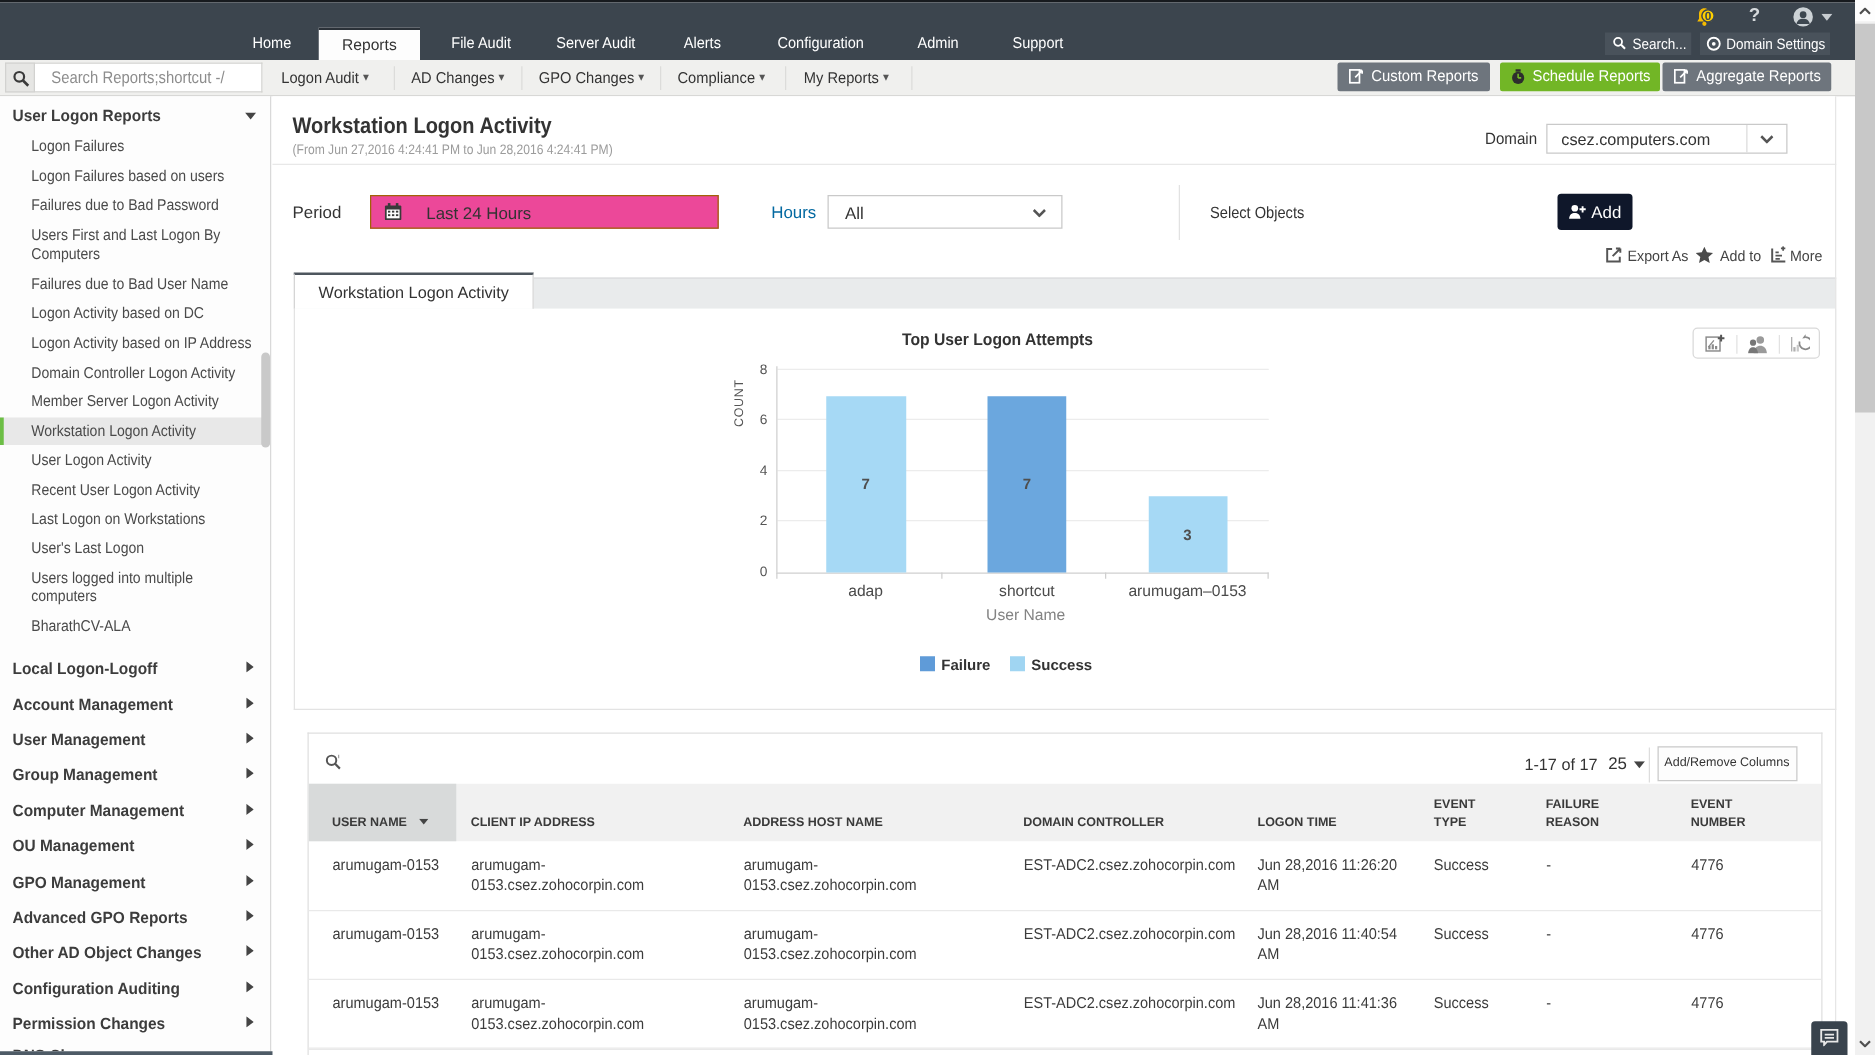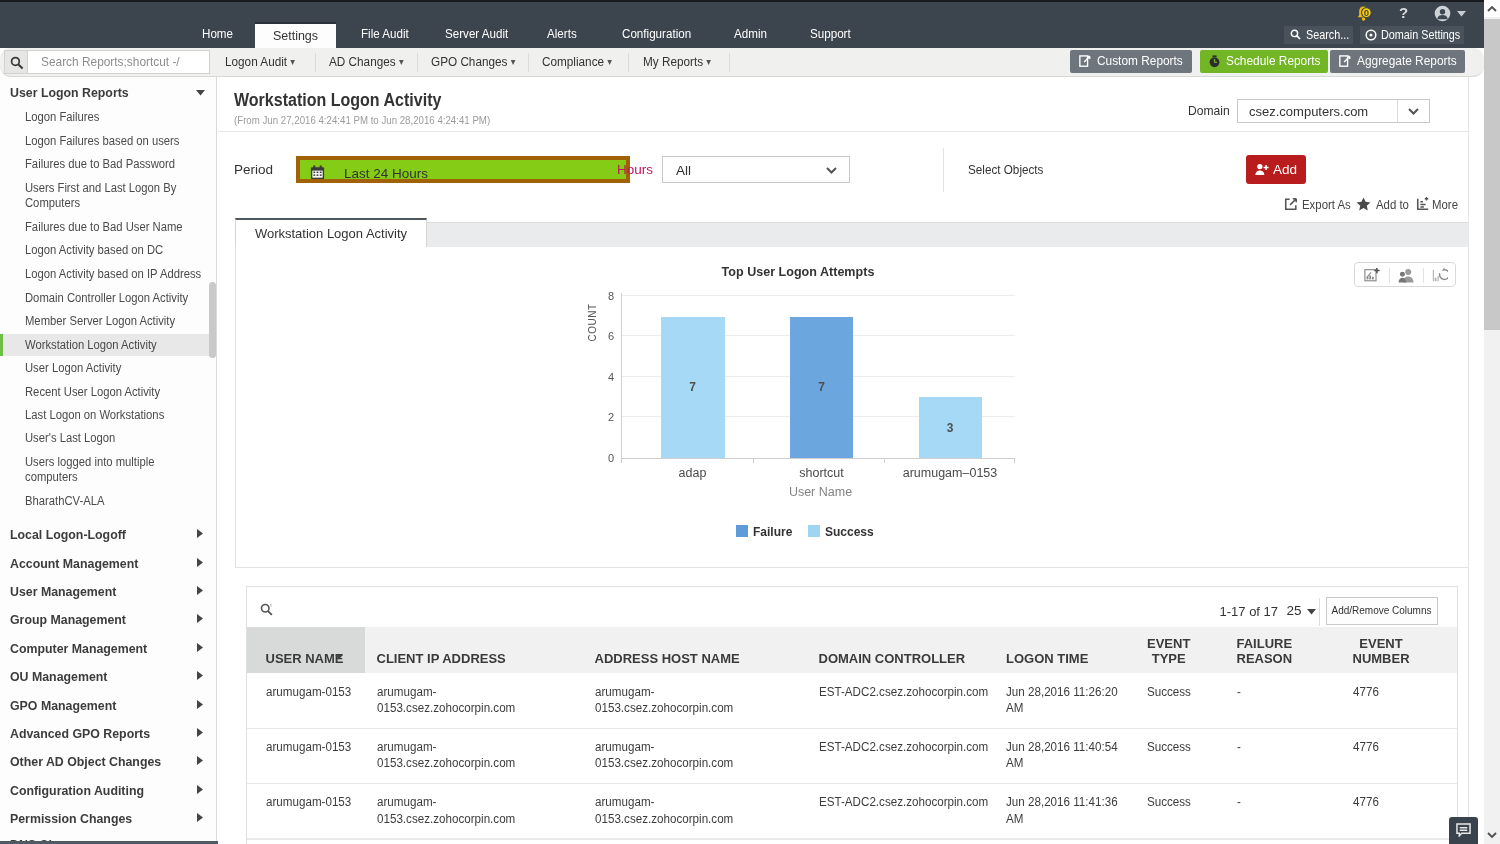--- a/index.html
+++ b/index.html
@@ -12,21 +12,21 @@
 #topstrip { left:0; top:0; width:1484px; height:2px; background:#171a1e; }
 #hdr { left:0; top:2px; width:1484px; height:46px; background:#3c454e; }
 #util { left:0; top:0; width:100%; height:20px; font-size:12.5px; color:#f2f2f2; }
 #util > span.abs { transform:scaleX(0.93); transform-origin:left center; white-space:nowrap; }
 .usep { position:absolute; top:3px; width:1px; height:15px; background:#4d575f; }
 #nav { left:0; top:20px; width:100%; height:26px; }
 .navitem { position:absolute; top:0; height:26px; line-height:25px; color:#fff; font-size:12.5px; transform:scaleX(0.93); transform-origin:left center; white-space:nowrap; }
 #navtab { position:absolute; left:255px; top:0; width:81px; height:26px; background:#fdfdfd; border-top:2px solid #2b3138; color:#333; text-align:center; line-height:24px; font-size:12.5px; }
 
 
-#toolbar { left:0; top:48px; width:1484px; height:29px; background:#f0f0ee; border-bottom:1px solid #d8d8d6;border-radius:11px; }
+#toolbar { left:0; top:48px; width:1484px; height:29px; background:#f0f0ee; border-bottom:1px solid #d8d8d6; }
 .menuitem { position:absolute; top:0; height:28px; line-height:28px; font-size:12.5px; color:#333; transform:scaleX(0.94); transform-origin:left center; white-space:nowrap; }
 .msep { position:absolute; top:5px; width:1px; height:19px; background:#dcdcda; }
 .tbtn { position:absolute; top:2px; height:23px; border-radius:2px; color:#fff; font-size:12.5px; line-height:23px; }
 .tbtn > span { transform:scaleX(0.95); transform-origin:left center; white-space:nowrap; }
 
 
 #sidebar { left:0; top:77px; width:217px; height:764px; background:#fdfdfd; border-right:1px solid #d9d9d9; overflow:hidden; }
 .snav { position:absolute; left:0; width:216px; font-size:12.5px; color:#4a4a4a; transform:scaleX(0.9); transform-origin:left top; white-space:nowrap; }
 .snav.hd { font-weight:bold; font-size:13px; color:#3c3c3c; transform:scaleX(0.95); }
 .rc { left:197px; }
@@ -35,21 +35,21 @@
 
 
 #main { left:218px; top:77px; width:1251px; height:767px; background:#fff; }
 #mainborder { left:1468px; top:77px; width:1px; height:767px; background:#e6e6e6; }
 .ylab { position:absolute; left:376px; width:20px; text-align:right; font-size:11px; color:#555; }
 .grid { position:absolute; left:404px; width:393px; height:1px; background:#ececec; }
 .tick { position:absolute; top:380.5px; width:1px; height:5px; background:#cfcfcf; }
 .blab { font-size:12px; font-weight:bold; color:#4f4f4f; width:60px; text-align:center; }
 .xlab { font-size:12.5px; color:#4a4a4a; width:120px; text-align:center; }
 .leglab { font-size:12px; font-weight:bold; color:#333; }
-.th { position:absolute; font-size:13px; font-weight:bold; color:#3a3a3a; line-height:15px;text-align:center; }
+.th { position:absolute; font-size:10px; font-weight:bold; color:#3a3a3a; line-height:15px; }
 .row { position:absolute; left:0; width:1210px; height:55px; border-bottom:1px solid #e9e9e9; }
 .td { position:absolute; font-size:12.5px; color:#3c3c3c; line-height:16.5px; transform:scaleX(0.93); transform-origin:left top; white-space:nowrap; }
 </style>
 </head>
 <body>
 <div id="page">
   <div id="topstrip" class="abs"></div>
   <div id="hdr" class="abs">
 
     <svg class="abs" width="17" height="17" viewBox="0 0 17 17" style="left:1356px; top:3px;">
@@ -62,21 +62,21 @@
     <svg class="abs" width="17" height="17" viewBox="0 0 24 24" style="left:1434px; top:3px;">
       <circle cx="12" cy="12" r="11" fill="#ccd2d6"></circle>
       <circle cx="12" cy="9.5" r="3.8" fill="#3d4750"></circle>
       <path d="M 4.5 20 C 5.5 15.5 8.5 14.2 12 14.2 C 15.5 14.2 18.5 15.5 19.5 20 Z" fill="#3d4750"></path>
     </svg>
     <svg class="abs" width="9" height="6" viewBox="0 0 9 6" style="left:1457px; top:9px;">
         <path d="M0 0 L9 0 L4.5 5.5 Z" fill="#c7ccd0"></path>
       </svg>
     <div id="nav" class="abs">
       <span class="navitem" style="left:202px;">Home</span>
-      <div id="navtab">Settings</div>
+      <div id="navtab">Reports</div>
       <span class="navitem" style="left:361px;">File Audit</span>
       <span class="navitem" style="left:445px;">Server Audit</span>
       <span class="navitem" style="left:547px;">Alerts</span>
       <span class="navitem" style="left:622px;">Configuration</span>
       <span class="navitem" style="left:734px;">Admin</span>
       <span class="navitem" style="left:810px;">Support</span>
       <div class="abs" style="left:1284px; top:4px; width:69px; height:18px; background:#49525b; color:#fff; font-size:12px; line-height:18px;">
         <svg width="11" height="11" viewBox="0 0 16 16" style="position:absolute; left:6px; top:3px;">
             <circle cx="6.5" cy="6.5" r="4.6" fill="none" stroke="#fff" stroke-width="2.1"></circle>
             <line x1="10" y1="10" x2="14.6" y2="14.6" stroke="#fff" stroke-width="2.4"></line>
@@ -215,47 +215,47 @@
     <div class="abs" style="left:1019px; top:22px; width:193px; height:24px; background:#fff; border:1px solid #c9c9c9;">
       <span class="abs" style="left:11px; top:4px; font-size:13px; color:#333;">csez.computers.com</span>
       <div class="abs" style="right:31px; top:0; width:1px; height:22px; background:#dcdcdc;"></div>
       <svg class="abs" width="11" height="7" viewBox="0 0 11 7" style="right:10px; top:8px;">
           <path d="M1 1 L5.5 5.5 L10 1" stroke="#555" stroke-width="2" fill="none"></path>
         </svg>
     </div>
     <div class="abs" style="left:0; top:54px; width:1251px; height:1px; background:#e8e8e8;"></div>
 
     <span class="abs" style="left:16px; top:85px; font-size:13.5px; color:#333;">Period</span>
-    <div class="abs" style="left:78px; top:79px; width:334px; height:27px; background:#84cc16; border:4px solid #a16207;">
+    <div class="abs" style="left:78px; top:79px; width:279px; height:27px; background:#ec4899; border:1px solid #a16207;">
       <svg class="abs" width="15" height="15" viewBox="0 0 16 16" style="left:10px; top:5px;">
           <rect x="1" y="2.5" width="14" height="12.5" rx="1" fill="#3a3a3a"></rect>
           <rect x="2.5" y="6" width="11" height="7.5" fill="#fff"></rect>
           <rect x="3.5" y="0.5" width="2.2" height="3.5" fill="#3a3a3a"></rect>
           <rect x="10.3" y="0.5" width="2.2" height="3.5" fill="#3a3a3a"></rect>
           <g fill="#3a3a3a">
             <rect x="3.6" y="7" width="2" height="1.6"></rect>
             <rect x="7" y="7" width="2" height="1.6"></rect>
             <rect x="10.4" y="7" width="2" height="1.6"></rect>
             <rect x="3.6" y="10" width="2" height="1.6"></rect>
             <rect x="7" y="10" width="2" height="1.6"></rect>
             <rect x="10.4" y="10" width="2" height="1.6"></rect>
           </g>
         </svg>
       <span class="abs" style="left:44px; top:6px; font-size:13.5px; color:#333;">Last 24 Hours</span>
     </div>
-    <span class="abs" style="left:399px; top:85px; font-size:13.5px; color:#be185d;">Hours</span>
+    <span class="abs" style="left:399px; top:85px; font-size:13.5px; color:#0369a1;">Hours</span>
     <div class="abs" style="left:444px; top:79px; width:188px; height:27px; background:#fff; border:1px solid #c9c9c9;">
       <span class="abs" style="left:13px; top:6px; font-size:13.5px; color:#333;">All</span>
       <svg class="abs" width="11" height="7" viewBox="0 0 11 7" style="right:12px; top:10px;">
           <path d="M1 1 L5.5 5.5 L10 1" stroke="#555" stroke-width="2" fill="none"></path>
         </svg>
     </div>
     <div class="abs" style="left:725px; top:71px; width:1px; height:44px; background:#e2e2e2;"></div>
     <span class="abs" style="left:750px; top:85px; font-size:13px; color:#333; transform:scaleX(0.9); transform-origin:left top; white-space:nowrap;">Select Objects</span>
-    <div class="abs" style="left:1028px; top:78px; width:60px; height:29px; background:#b91c1c; border-radius:3px; color:#fff;">
+    <div class="abs" style="left:1028px; top:78px; width:60px; height:29px; background:#0f172a; border-radius:3px; color:#fff;">
       <svg class="abs" width="15" height="13" viewBox="0 0 18 15" style="left:8px; top:8px;">
           <circle cx="7" cy="4" r="3.2" fill="#fff"></circle>
           <path d="M1.5 14 C2 10 4 8.6 7 8.6 C10 8.6 12 10 12.5 14 Z" fill="#fff"></path>
           <path d="M14.5 2 L14.5 8 M11.5 5 L17.5 5" stroke="#fff" stroke-width="1.8"></path>
         </svg>
       <span class="abs" style="left:27px; top:7px; font-size:13.5px;">Add</span>
     </div>
 
     <svg class="abs" width="14" height="14" viewBox="0 0 16 16" style="left:1066px; top:120px;">
         <path d="M6.5 2.5 L2 2.5 L2 14 L13.5 14 L13.5 9.5" stroke="#555" stroke-width="1.8" fill="none"></path>

